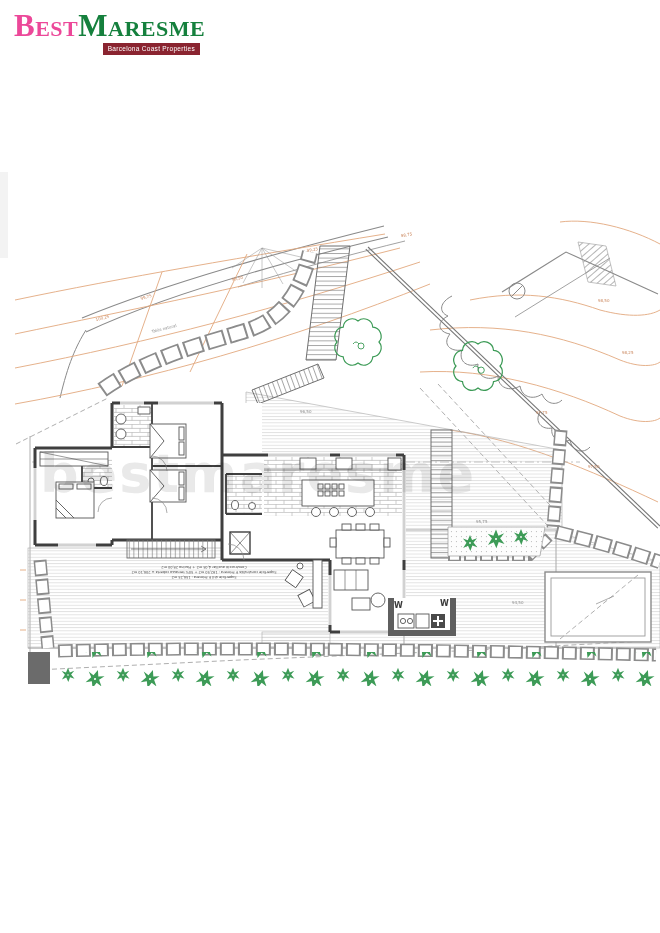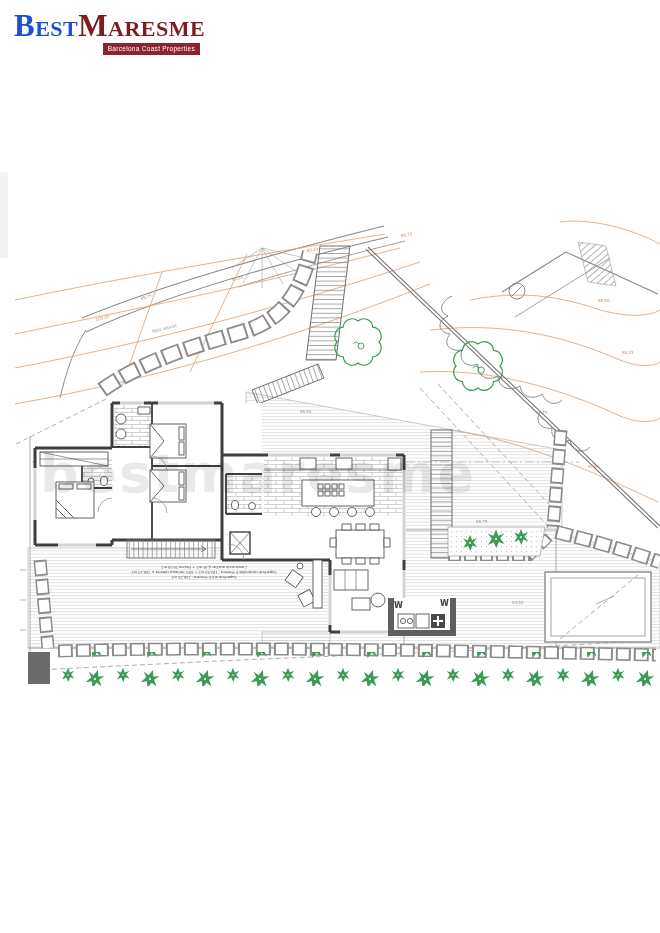--- a/index.html
+++ b/index.html
@@ -1,22 +1,22 @@
 <!DOCTYPE html>
 <html><head>
 <meta charset="utf-8">
 <style>
   html,body{margin:0;padding:0;background:#ffffff;}
   .page{position:relative;width:660px;height:933px;background:#ffffff;overflow:hidden;
         font-family:"Liberation Sans",sans-serif;}
   .logo{position:absolute;left:14px;top:10px;width:180px;}
   .logo-line{font-family:"Liberation Serif",serif;font-variant:small-caps;
              font-weight:bold;font-size:31px;line-height:32px;letter-spacing:0.5px;white-space:nowrap;}
-  .logo-word1{color:#1d4ed8;}
-  .logo-word2{color:#7f1d1d;}
+  .logo-word1{color:#ec4899;}
+  .logo-word2{color:#15803d;}
   .logo-tagbar{position:absolute;right:-6px;top:33px;background:#8a2430;color:#ffffff;
                font-size:6.5px;line-height:8px;padding:2px 5px 2px 5px;letter-spacing:0.3px;}
   svg text{font-family:"DejaVu Sans",sans-serif;}
   .elev{font-size:4px;fill:#c9845a;}
   .elevg{font-size:4px;fill:#8a8a8a;}
   .wlbl{font-size:8px;font-weight:bold;fill:#3a3a3a;}
   .annot{font-size:3.5px;fill:#4a4a4a;}
   .slope{font-size:4px;fill:#8a8a8a;}
   .wm{font-size:54px;font-weight:bold;fill:#c9c9c9;opacity:0.42;letter-spacing:2px;}
 </style>

